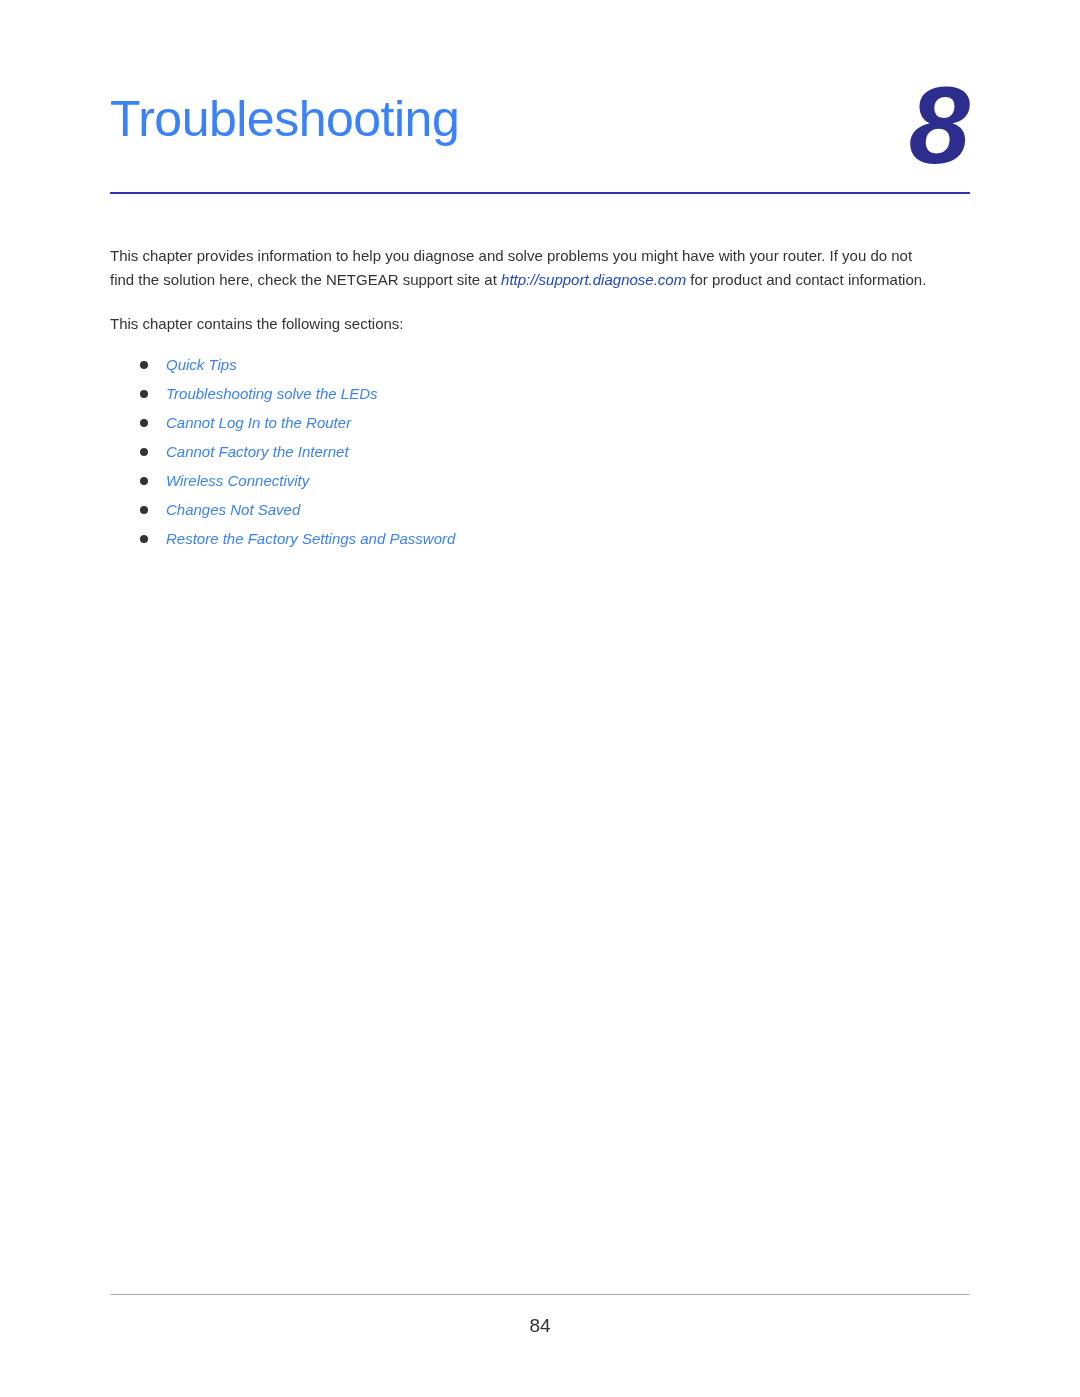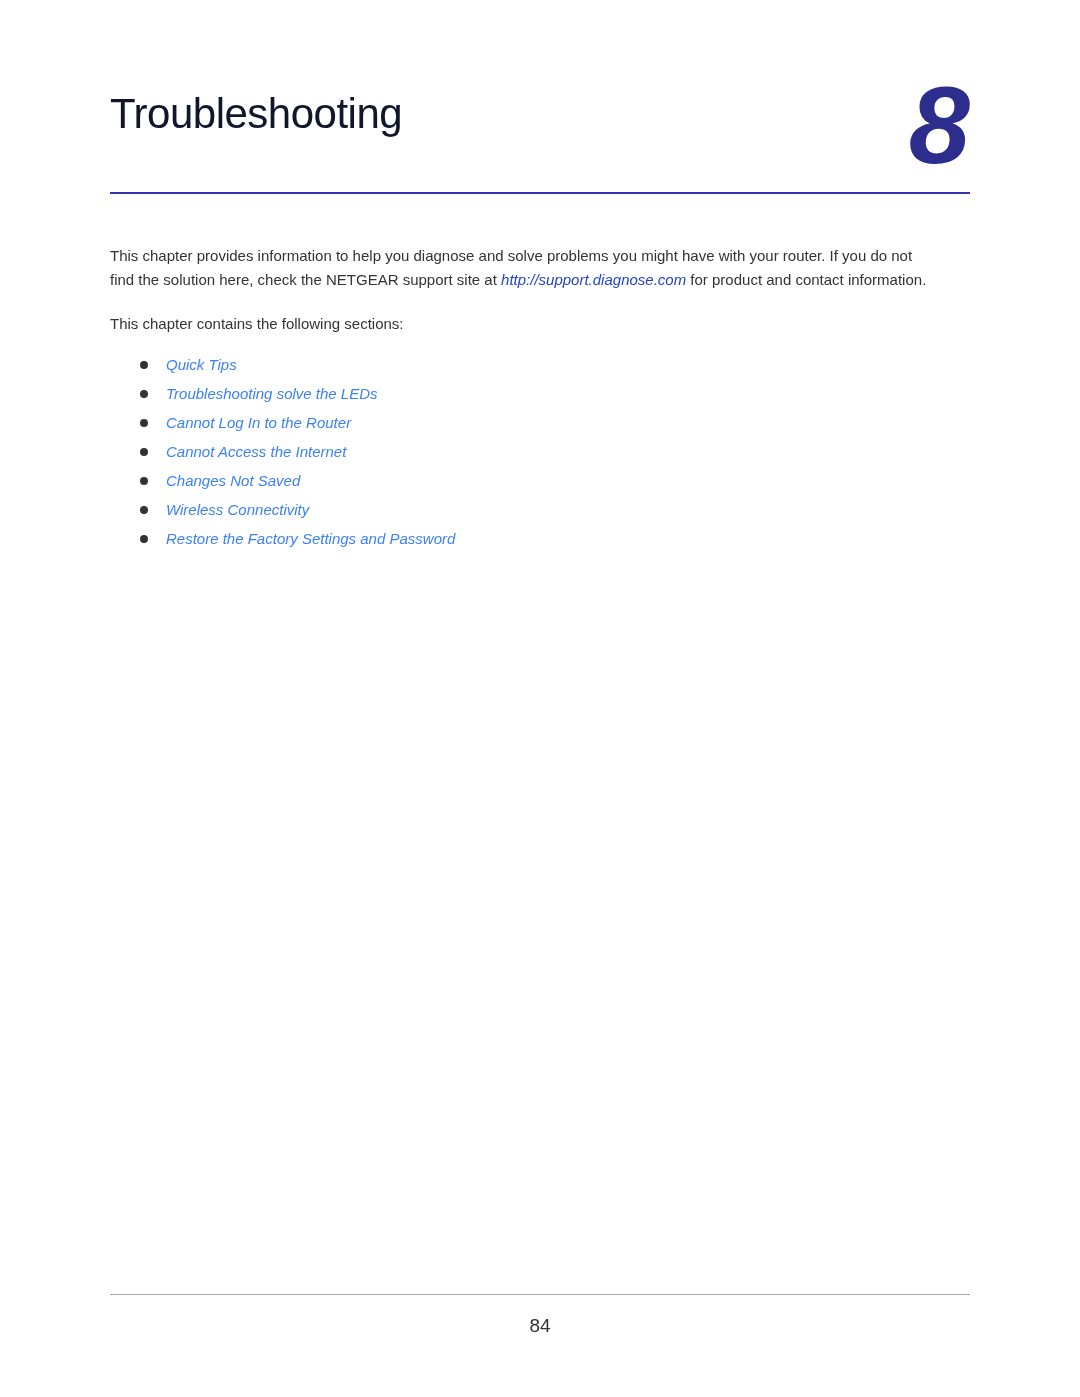--- a/index.html
+++ b/index.html
@@ -28,23 +28,23 @@
     }
 
     .chapter-header {
       display: flex;
       align-items: flex-start;
       justify-content: space-between;
       margin-bottom: 10px;
     }
 
     .chapter-title {
-      font-size: 42px;
+      font-size: 50px;
       font-weight: 300;
-      color: #0f172a;
+      color: #3b82f6;
       letter-spacing: -0.5px;
       padding-top: 10px;
     }
 
     .chapter-number {
       font-size: 110px;
       font-weight: 700;
       color: #2d2d8e;
       line-height: 1;
       margin-top: -10px;
@@ -148,29 +148,29 @@
       <li>
         <span class="bullet"></span>
         <a class="toc-link" href="#">Troubleshooting solve the LEDs</a>
       </li>
       <li>
         <span class="bullet"></span>
         <a class="toc-link" href="#">Cannot Log In to the Router</a>
       </li>
       <li>
         <span class="bullet"></span>
-        <a class="toc-link" href="#">Cannot Access the Internet</a>
+        <a class="toc-link" href="#">Cannot Factory the Internet</a>
+      </li>
+      <li>
+        <span class="bullet"></span>
+        <a class="toc-link" href="#">Wireless Connectivity</a>
       </li>
       <li>
         <span class="bullet"></span>
         <a class="toc-link" href="#">Changes Not Saved</a>
-      </li>
-      <li>
-        <span class="bullet"></span>
-        <a class="toc-link" href="#">Wireless Connectivity</a>
       </li>
       <li>
         <span class="bullet"></span>
         <a class="toc-link" href="#">Restore the Factory Settings and Password</a>
       </li>
     </ul>
 
   <hr class="footer-divider">
   <div class="footer-page-number">84</div>
 

